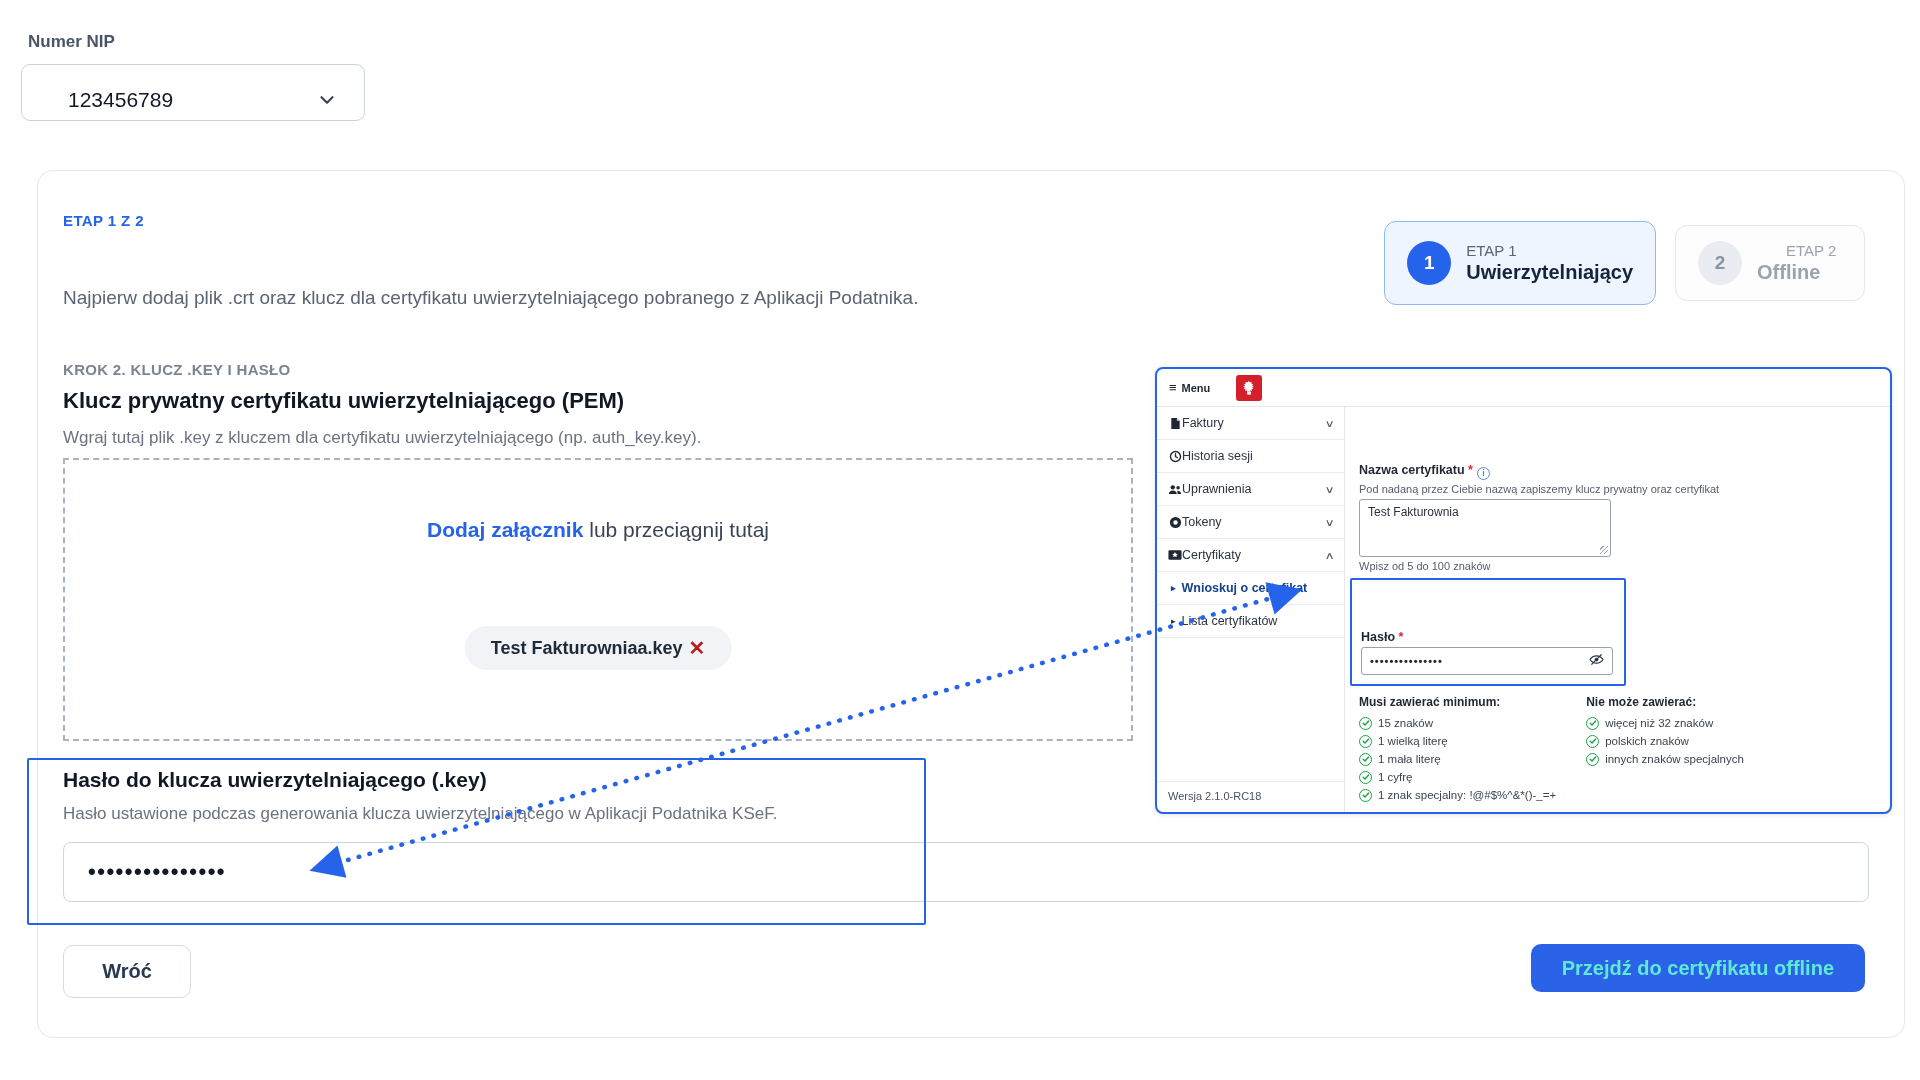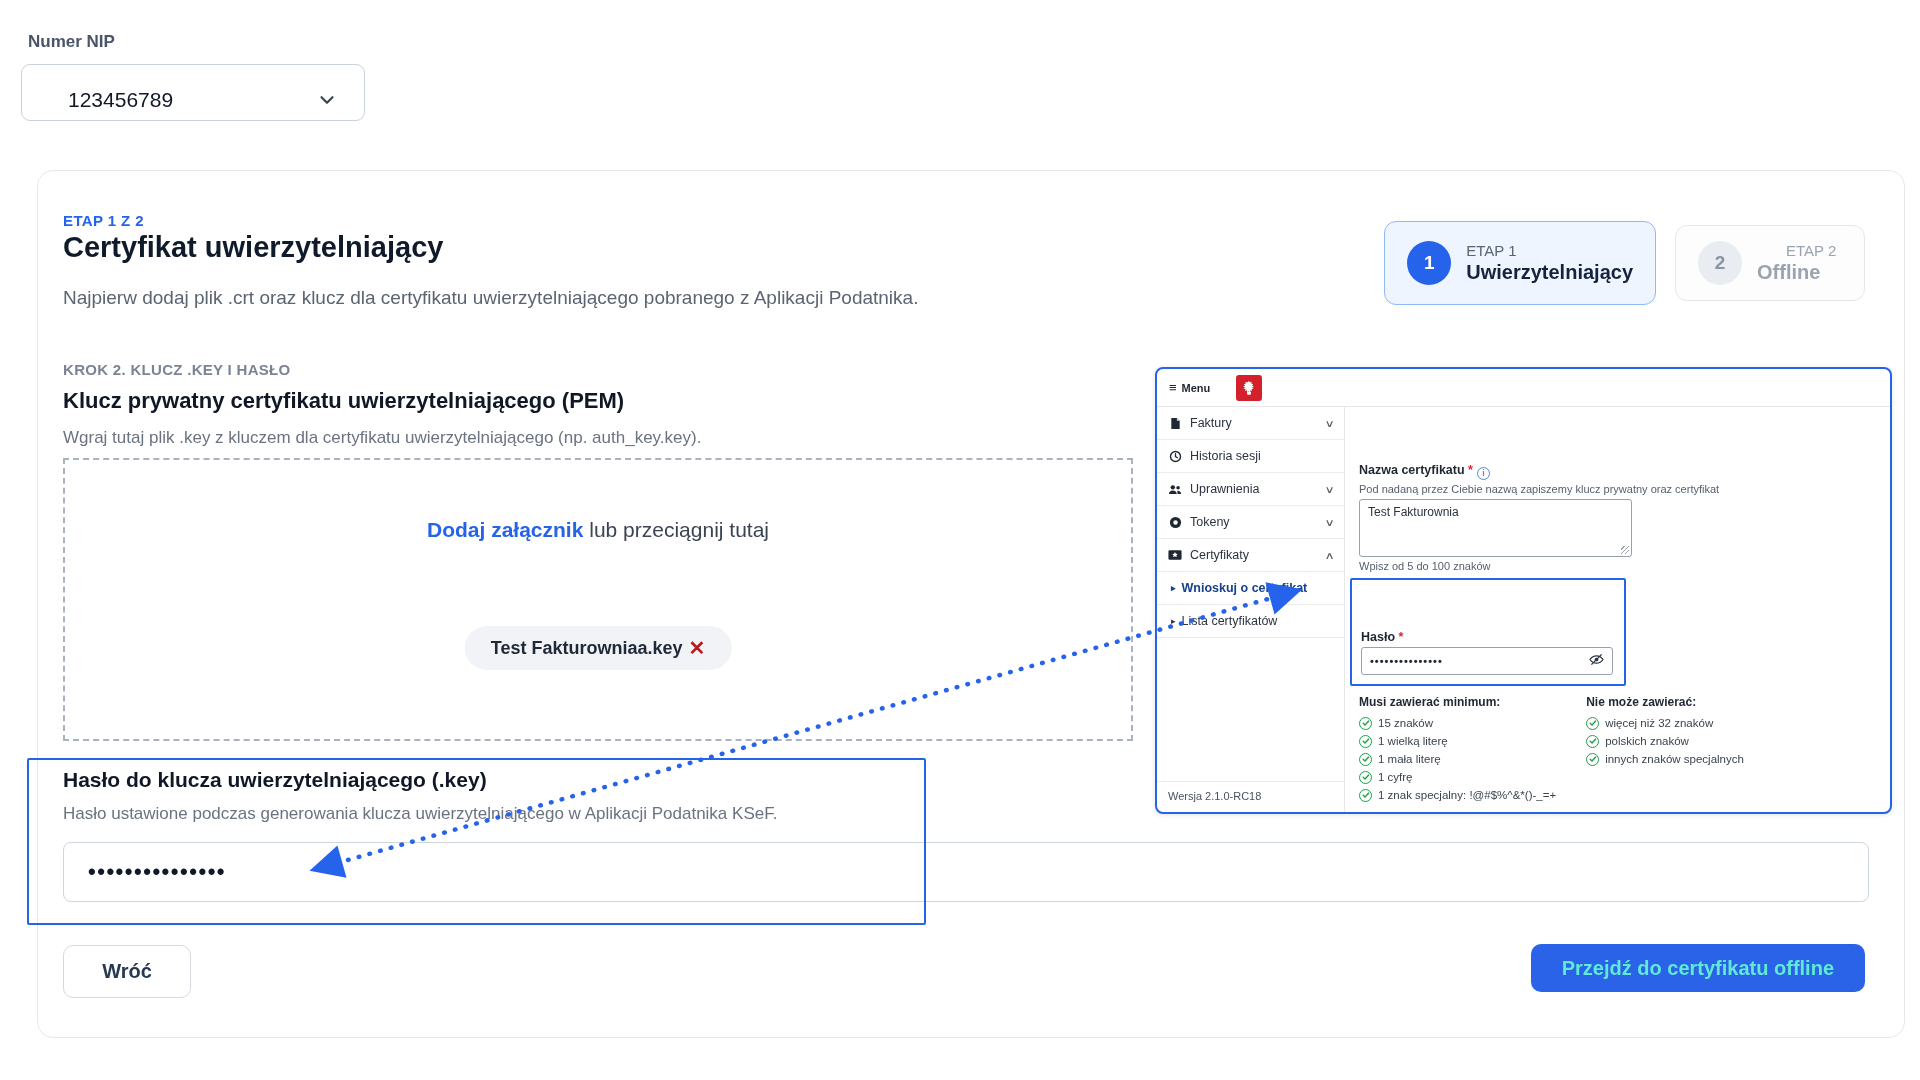--- a/index.html
+++ b/index.html
@@ -67,36 +67,36 @@
   .menu-btn { display:flex; align-items:center; gap:5px; font-size:11px; font-weight:700; color:#1f2430; }
   .menu-glyph { font-size:13px; }
   .logo { width:26px; height:26px; background:#d4202a; border-radius:3px; margin-left:26px; flex:none;
     display:flex; align-items:center; justify-content:center; }
   .shot-title { font-size:14.5px; color:#2b3340; margin-left:9px; white-space:nowrap; }
   .shot-title b { color:#1d2634; }
   .shot-title .brand-e { color:#d4202a; font-weight:700; }
 
   .shot-body { display:flex; flex:1; min-height:0; }
   .shot-side { width:188px; flex:none; border-right:1px solid #e5e7eb; display:flex; flex-direction:column; font-size:12.5px; color:#2b3340; }
-  .side-item { height:33px; flex:none; display:flex; align-items:center; gap:8px; padding:0 11px; border-bottom:1px solid #ececec; }
+  .side-item { height:33px; flex:none; display:flex; align-items:center; padding:0 11px; border-bottom:1px solid #ececec; }
   .side-ic { width:14px; height:14px; flex:none; display:flex; align-items:center; justify-content:center; }
   .chev { margin-left:auto; font-size:10px; color:#555b66; transform:scaleX(1.4); }
   .side-sub { padding-left:14px; gap:6px; }
   .sub-arrow { font-size:9px; color:#2b3340; }
   .side-sub.active { color:#16418c; font-weight:700; }
   .side-sub.active .sub-arrow { color:#16418c; }
   .side-version { margin-top:auto; border-top:1px solid #ececec; padding:8px 11px 10px; font-size:11px; color:#4a5260; }
 
   .shot-main { flex:1; padding:9px 14px 0; font-size:12px; color:#2b3340; }
   .f-label { font-size:12.5px; font-weight:700; color:#1f2733;margin-top:47px; }
   .req-star { color:#d92638; font-weight:700; }
   .info-i { display:inline-flex; width:13px; height:13px; border:1.2px solid #5f87c9; border-radius:50%; color:#5f87c9;
     font-size:9px; font-weight:700; align-items:center; justify-content:center; margin-left:4px; vertical-align:-2px; font-style:normal; }
   .f-hint { font-size:11px; color:#566070; margin:3px 0 4px; }
-  .f-area { position:relative; width:273px; height:58px; border:1px solid #98a1ad; border-radius:3px; padding:5px 8px; font-size:12px; }
+  .f-area { position:relative; width:252px; height:58px; border:1px solid #98a1ad; border-radius:3px; padding:5px 8px; font-size:12px; }
   .f-area::after { content:""; position:absolute; right:2px; bottom:2px; width:8px; height:8px;
     background:repeating-linear-gradient(135deg, transparent 0 2px, #9aa3ad 2px 3px); }
   .f-counter { font-size:11px; color:#566070; margin:3px 0 6px; }
   .hl-box { border:2px solid #2563eb; border-radius:2px; width:276px; margin-left:-9px; padding:3px 9px 9px; }
   .f-input { width:252px; height:28px; border:1px solid #98a1ad; border-radius:3px; background:#fff;
     display:flex; align-items:center; justify-content:space-between; padding:0 8px; margin-top:3px; }
   .f-dots { font-size:11px; font-weight:700; letter-spacing:1px; color:#1f2733; }
   .req-cols { display:flex; gap:30px; margin-top:9px; }
   .req-title { font-size:12px; font-weight:700; color:#1f2733; margin-bottom:8px; }
   .req-item { display:flex; align-items:center; gap:6px; font-size:11.5px; color:#3a4350; margin-bottom:5px; }
@@ -117,21 +117,20 @@
   <span class="nip-value">123456789</span>
   <span class="nip-chev">
     <svg width="22" height="22" viewBox="0 0 24 24">
         <path d="M6 9l6 6 6-6" fill="none" stroke="#3c4454" stroke-width="2.4" stroke-linecap="round" stroke-linejoin="round"></path>
       </svg>
   </span>
 </div>
 
 <div class="card">
   <div class="stage">ETAP 1 Z 2</div>
-  <h1 class="card-title">Certyfikat uwierzytelniający</h1>
   <div class="card-subtitle">Najpierw dodaj plik .crt oraz klucz dla certyfikatu uwierzytelniającego pobranego z Aplikacji Podatnika.</div>
 
   <div class="steps">
     <div class="step active">
       <div class="step-circle">1</div>
       <div>
         <div class="step-eyebrow">ETAP 1</div>
         <div class="step-label">Uwierzytelniający</div>
       </div>
     </div>

